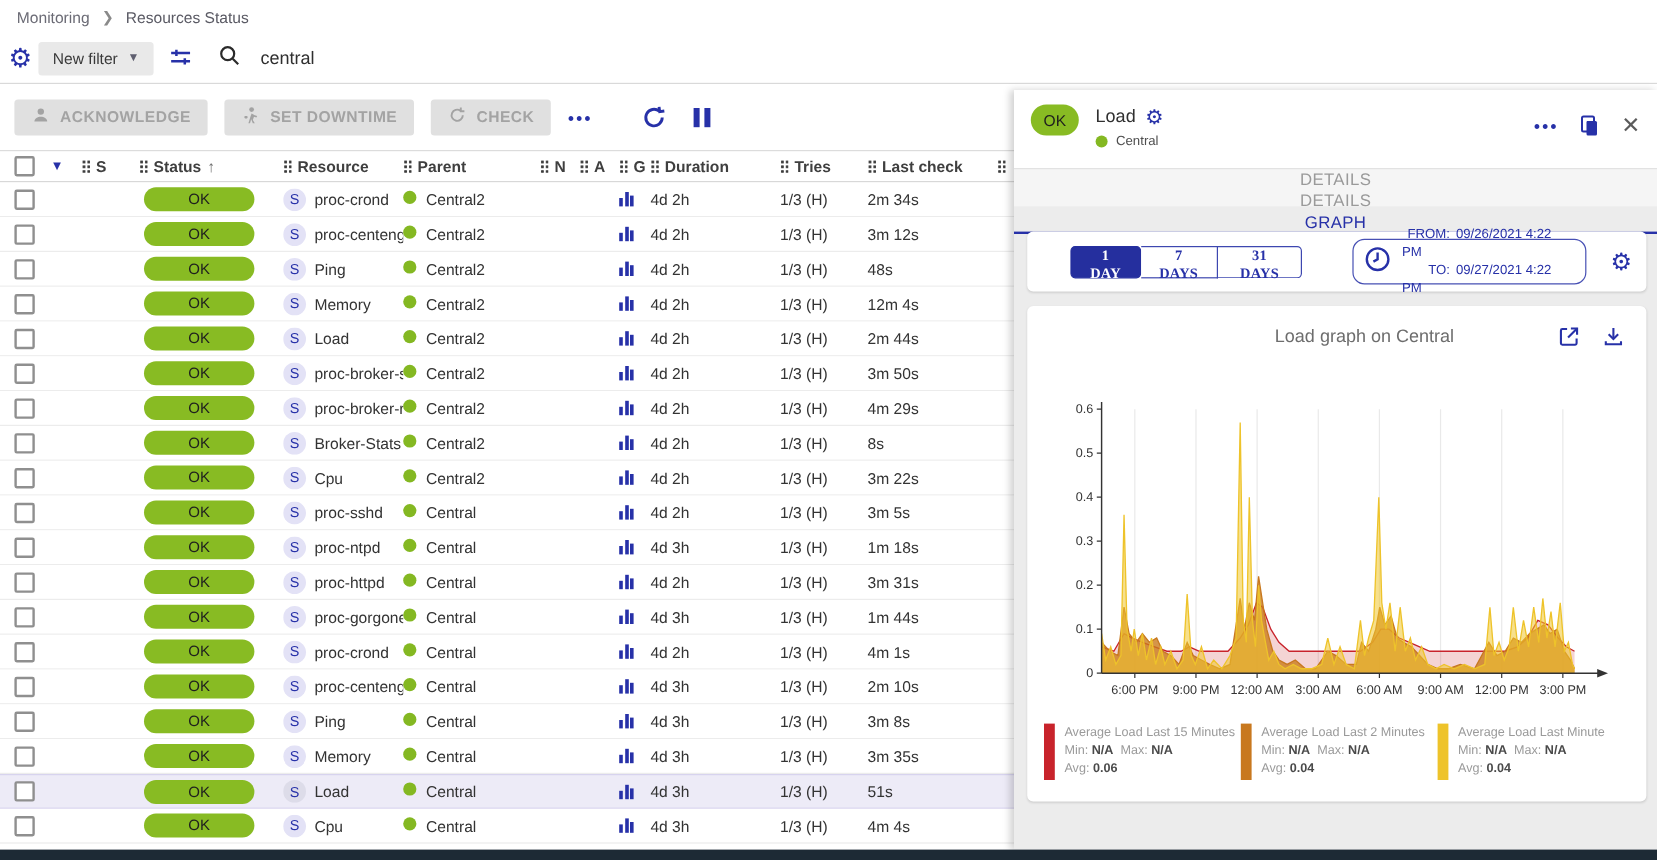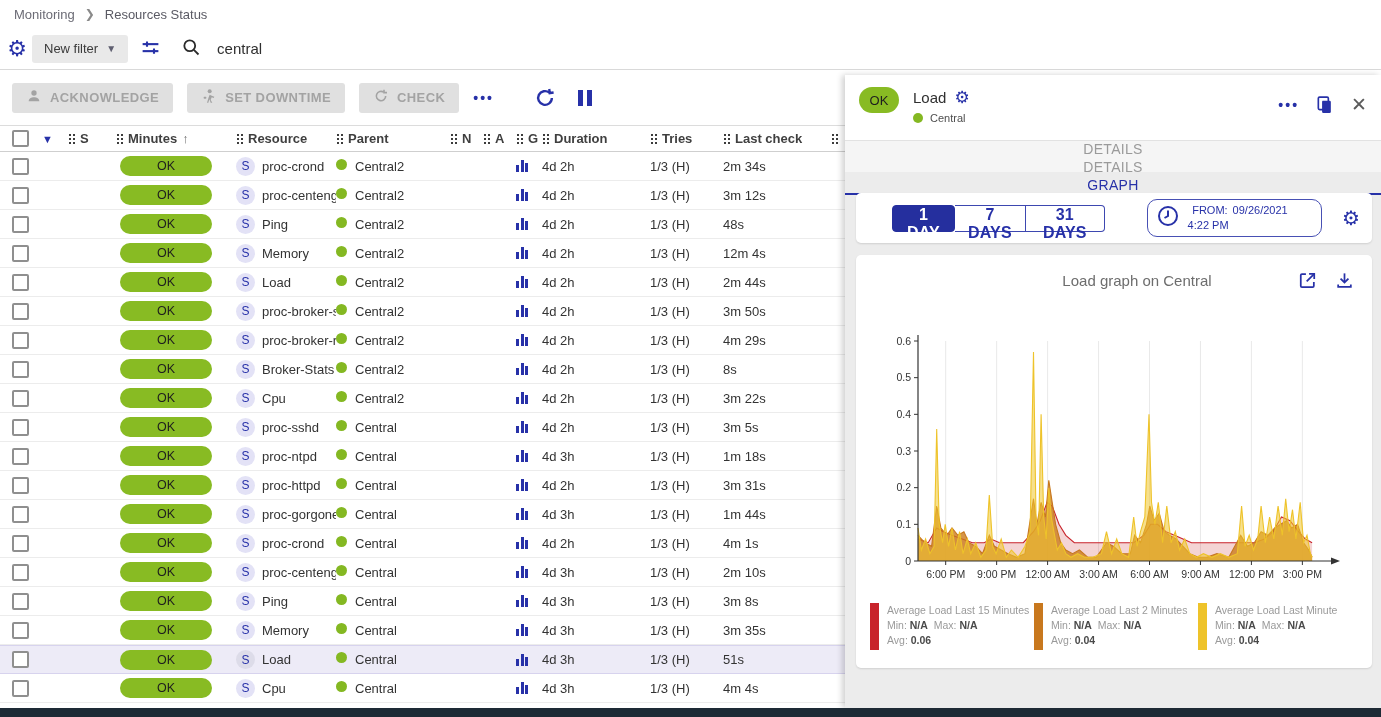--- a/index.html
+++ b/index.html
@@ -82,22 +82,22 @@
   .close-x { font-size:19px; color:#5b5b5b; background:none; border:none; cursor:pointer; }
 
   .tabs { height:32px; background:#f5f5f5; border-top:1px solid #e2e2e2; display:flex;flex-direction:column; }
   .tab { flex:1; background:none; border:none; font-size:14px; color:#9a9a9a; letter-spacing:.3px; cursor:pointer;
     border-bottom:2px solid transparent; }
   .tab.active { color:#2731a8; border-bottom:2px solid #2731a8; }
 
   .time-card { position:absolute; left:11px; top:118px; width:516px; height:50px; background:#fff;
     border-radius:5px; box-shadow:0 1px 2px rgba(0,0,0,.12); display:flex; align-items:center; padding:0 12px 0 36px; }
   .range-group { display:flex; }
-  .range-btn { height:27px; font-size:16px; font-weight:bold; letter-spacing:.2px; padding:0 11px;
-    background:#fff; color:#2731a8; border:1px solid #3d47b0; border-left-width:0; cursor:pointer; }
+  .range-btn { height:27px; font-size:12px; font-weight:bold; letter-spacing:.2px; padding:0 11px;
+    background:#fff; color:#2731a8; border:1px solid #3d47b0; border-left-width:0; cursor:pointer;font-family:Liberation Serif, serif; }
   .range-btn:first-child { border-left-width:1px; border-radius:4px 0 0 4px; }
   .range-btn:last-child { border-radius:0 4px 4px 0; }
   .range-btn.active { background:#252f9e; color:#fff; border-color:#252f9e; border-radius:4px; }
   .fromto { margin-left:42px; border:1.5px solid #4750b4; border-radius:10px; height:38px;
     display:flex; align-items:center; gap:8px; padding:0 10px 0 8px; }
   .fromto-lines { font-size:11px; color:#2731a8; line-height:15px; }
   .ft-label { display:inline-block; width:40px; text-align:right; margin-right:5px; }
   .time-gear { margin-left:20px; }
 
   .graph-card { position:absolute; left:11px; top:180px; width:516px; height:413px; background:#fff;
@@ -194,21 +194,21 @@
 <div class="thead row-grid">
   <div class="cb"></div>
   <span class="hdr-caret">▼</span>
 
 <div class="h-cell">
       <span class="handle"></span>
       <span>S</span>
     </div>
     <div class="h-cell">
       <span class="handle"></span>
-      <span>Minutes</span>
+      <span>Status</span>
       <span class="sort-arrow">↑</span>
     </div>
     <div class="h-cell">
       <span class="handle"></span>
       <span>Resource</span>
     </div>
     <div class="h-cell">
       <span class="handle"></span>
       <span>Parent</span>
     </div>
@@ -833,20 +833,21 @@
       </div>
     <div class="fromto">
       <span>
         <svg width="24" height="24" viewBox="0 0 24 24" fill="none" stroke="#2731a8" stroke-width="2">
           <circle cx="12" cy="12" r="9"></circle>
             <polyline points="12,6.5 12,12 8.5,14" fill="none"></polyline>
         </svg>
       </span>
       <div class="fromto-lines">
         <div><span class="ft-label">FROM:</span><span>09/26/2021 4:22 PM</span></div>
+        <div><span class="ft-label">TO:</span><span>09/27/2021 4:22 PM</span></div>
       </div>
     </div>
     <button class="icon-btn time-gear">
       <span style="font-size:20px;color:#2731a8">⚙</span>
     </button>
   </div>
 
   <div class="graph-card">
     <div class="gc-head">
       <span class="gc-title">Load graph on Central</span>

